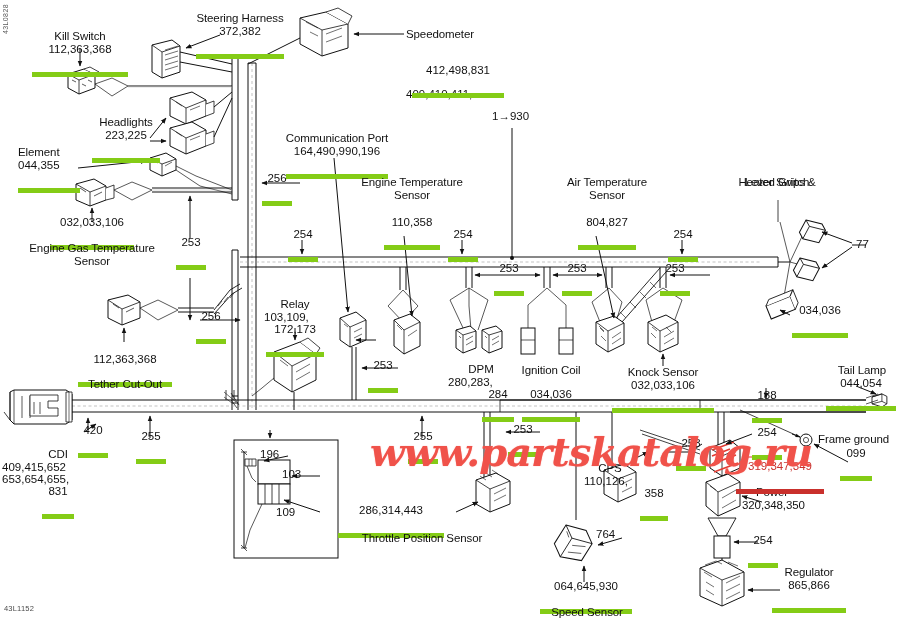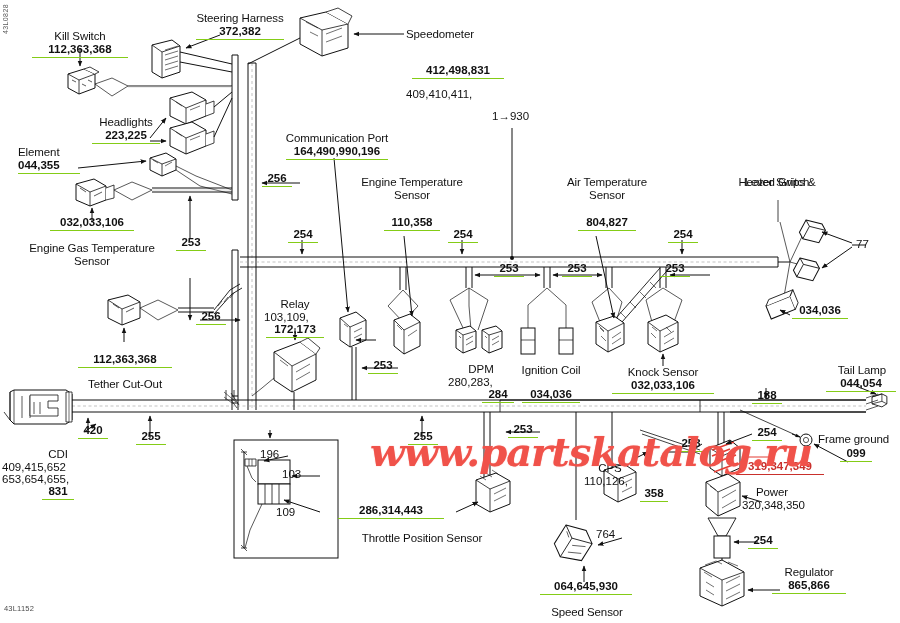--- a/index.html
+++ b/index.html
@@ -4,21 +4,21 @@
 <style>
   html,body{margin:0;padding:0;background:#ffffff;}
   body{width:900px;height:623px;overflow:hidden;
        font-family:"Liberation Sans","DejaVu Sans",sans-serif;color:#000;}
   #stage{position:relative;width:900px;height:623px;background:#fff;}
   svg#art{position:absolute;left:0;top:0;width:900px;height:623px;}
   .lbl{position:absolute;font-size:11.5px;line-height:12.6px;color:#111;
        white-space:pre;text-align:center;letter-spacing:-0.1px;}
   .lbl.l{text-align:left;}
   .num{position:absolute;font-size:11.5px;line-height:12.6px;color:#111;
-       white-space:pre;text-align:center;border-bottom:1px solid #84cc16;padding-bottom:1px;font-weight:bold;}
+       white-space:pre;text-align:center;border-bottom:5px solid #84cc16;padding-bottom:16px;}
   .numplain{position:absolute;font-size:11.5px;line-height:12.6px;color:#111;
        white-space:pre;}
   .cornercode{position:absolute;left:2px;top:4px;font-size:7px;color:#5a5a5a;
        writing-mode:vertical-rl;transform:rotate(180deg);letter-spacing:0.4px;}
   .sheetcode{position:absolute;left:4px;top:604px;font-size:7.5px;color:#4a4a4a;letter-spacing:0.2px;}
   #watermark{position:absolute;left:370px;top:428px;width:480px;height:56px;
        font-family:"DejaVu Serif","Liberation Serif",serif;
        font-size:40px;font-weight:bold;font-style:italic;color:#f0524a;
        letter-spacing:-1px;white-space:nowrap;pointer-events:none;
        text-shadow:0 0 1px rgba(240,82,74,.6);}

